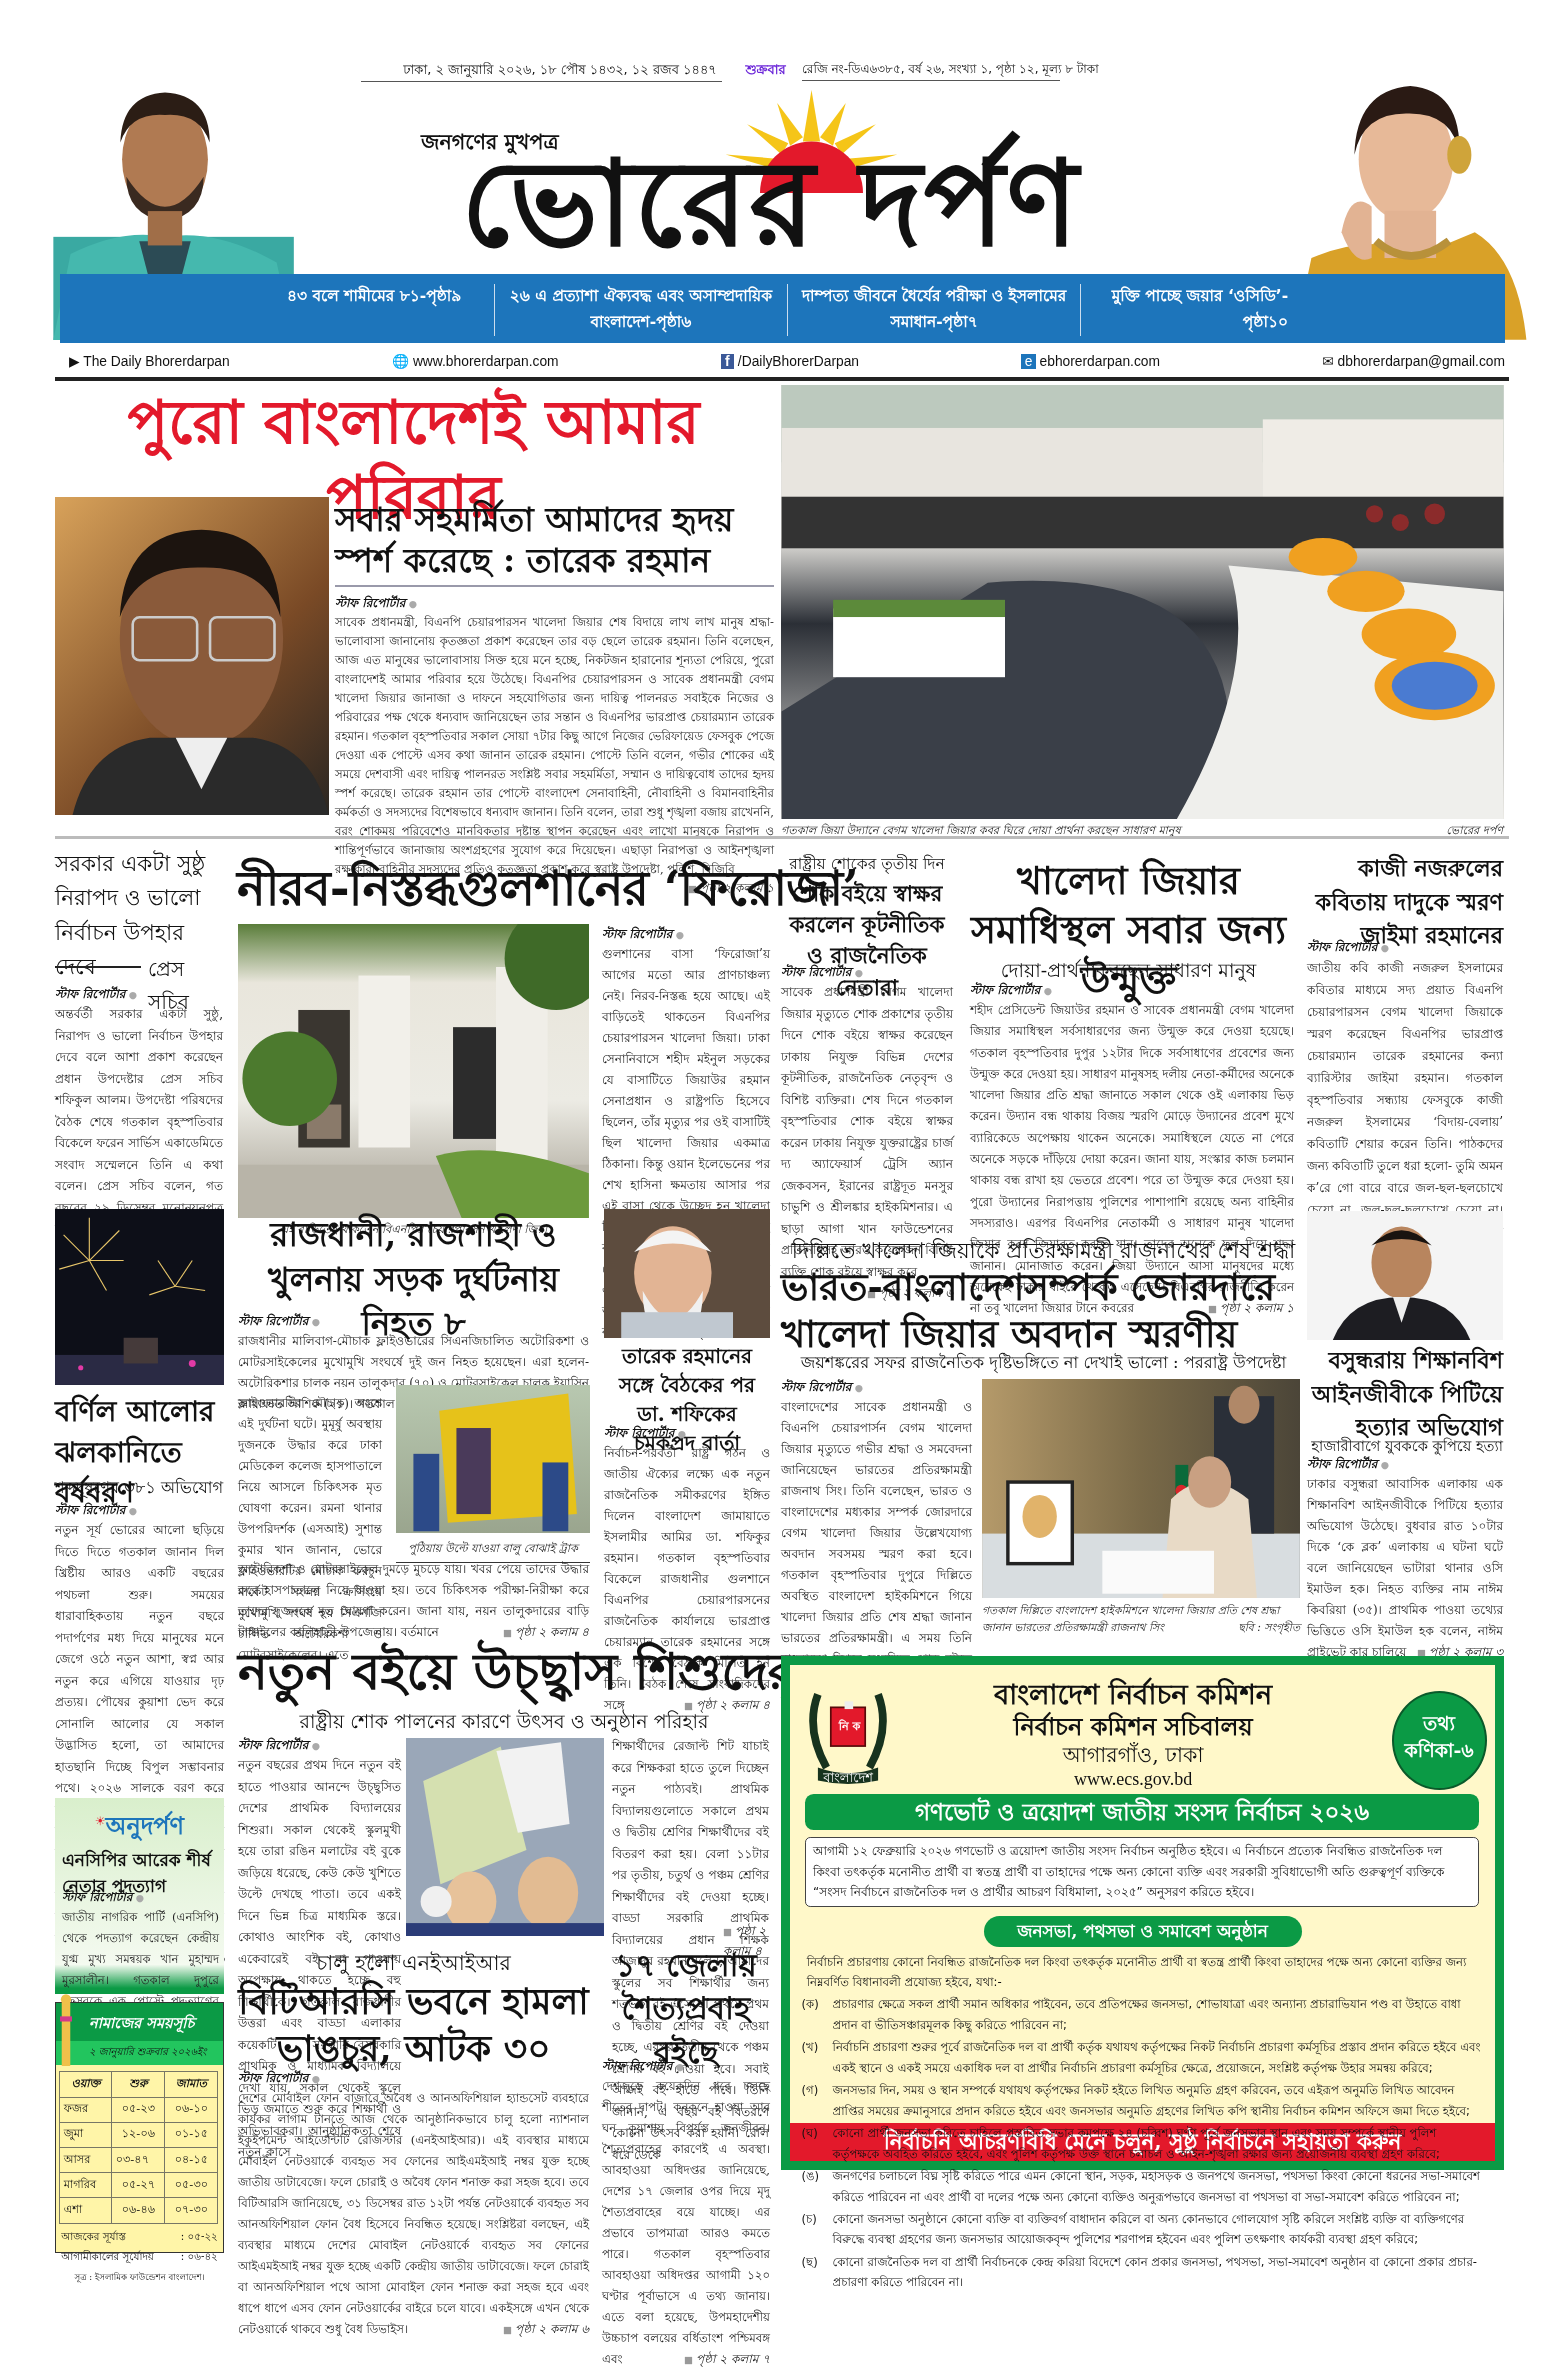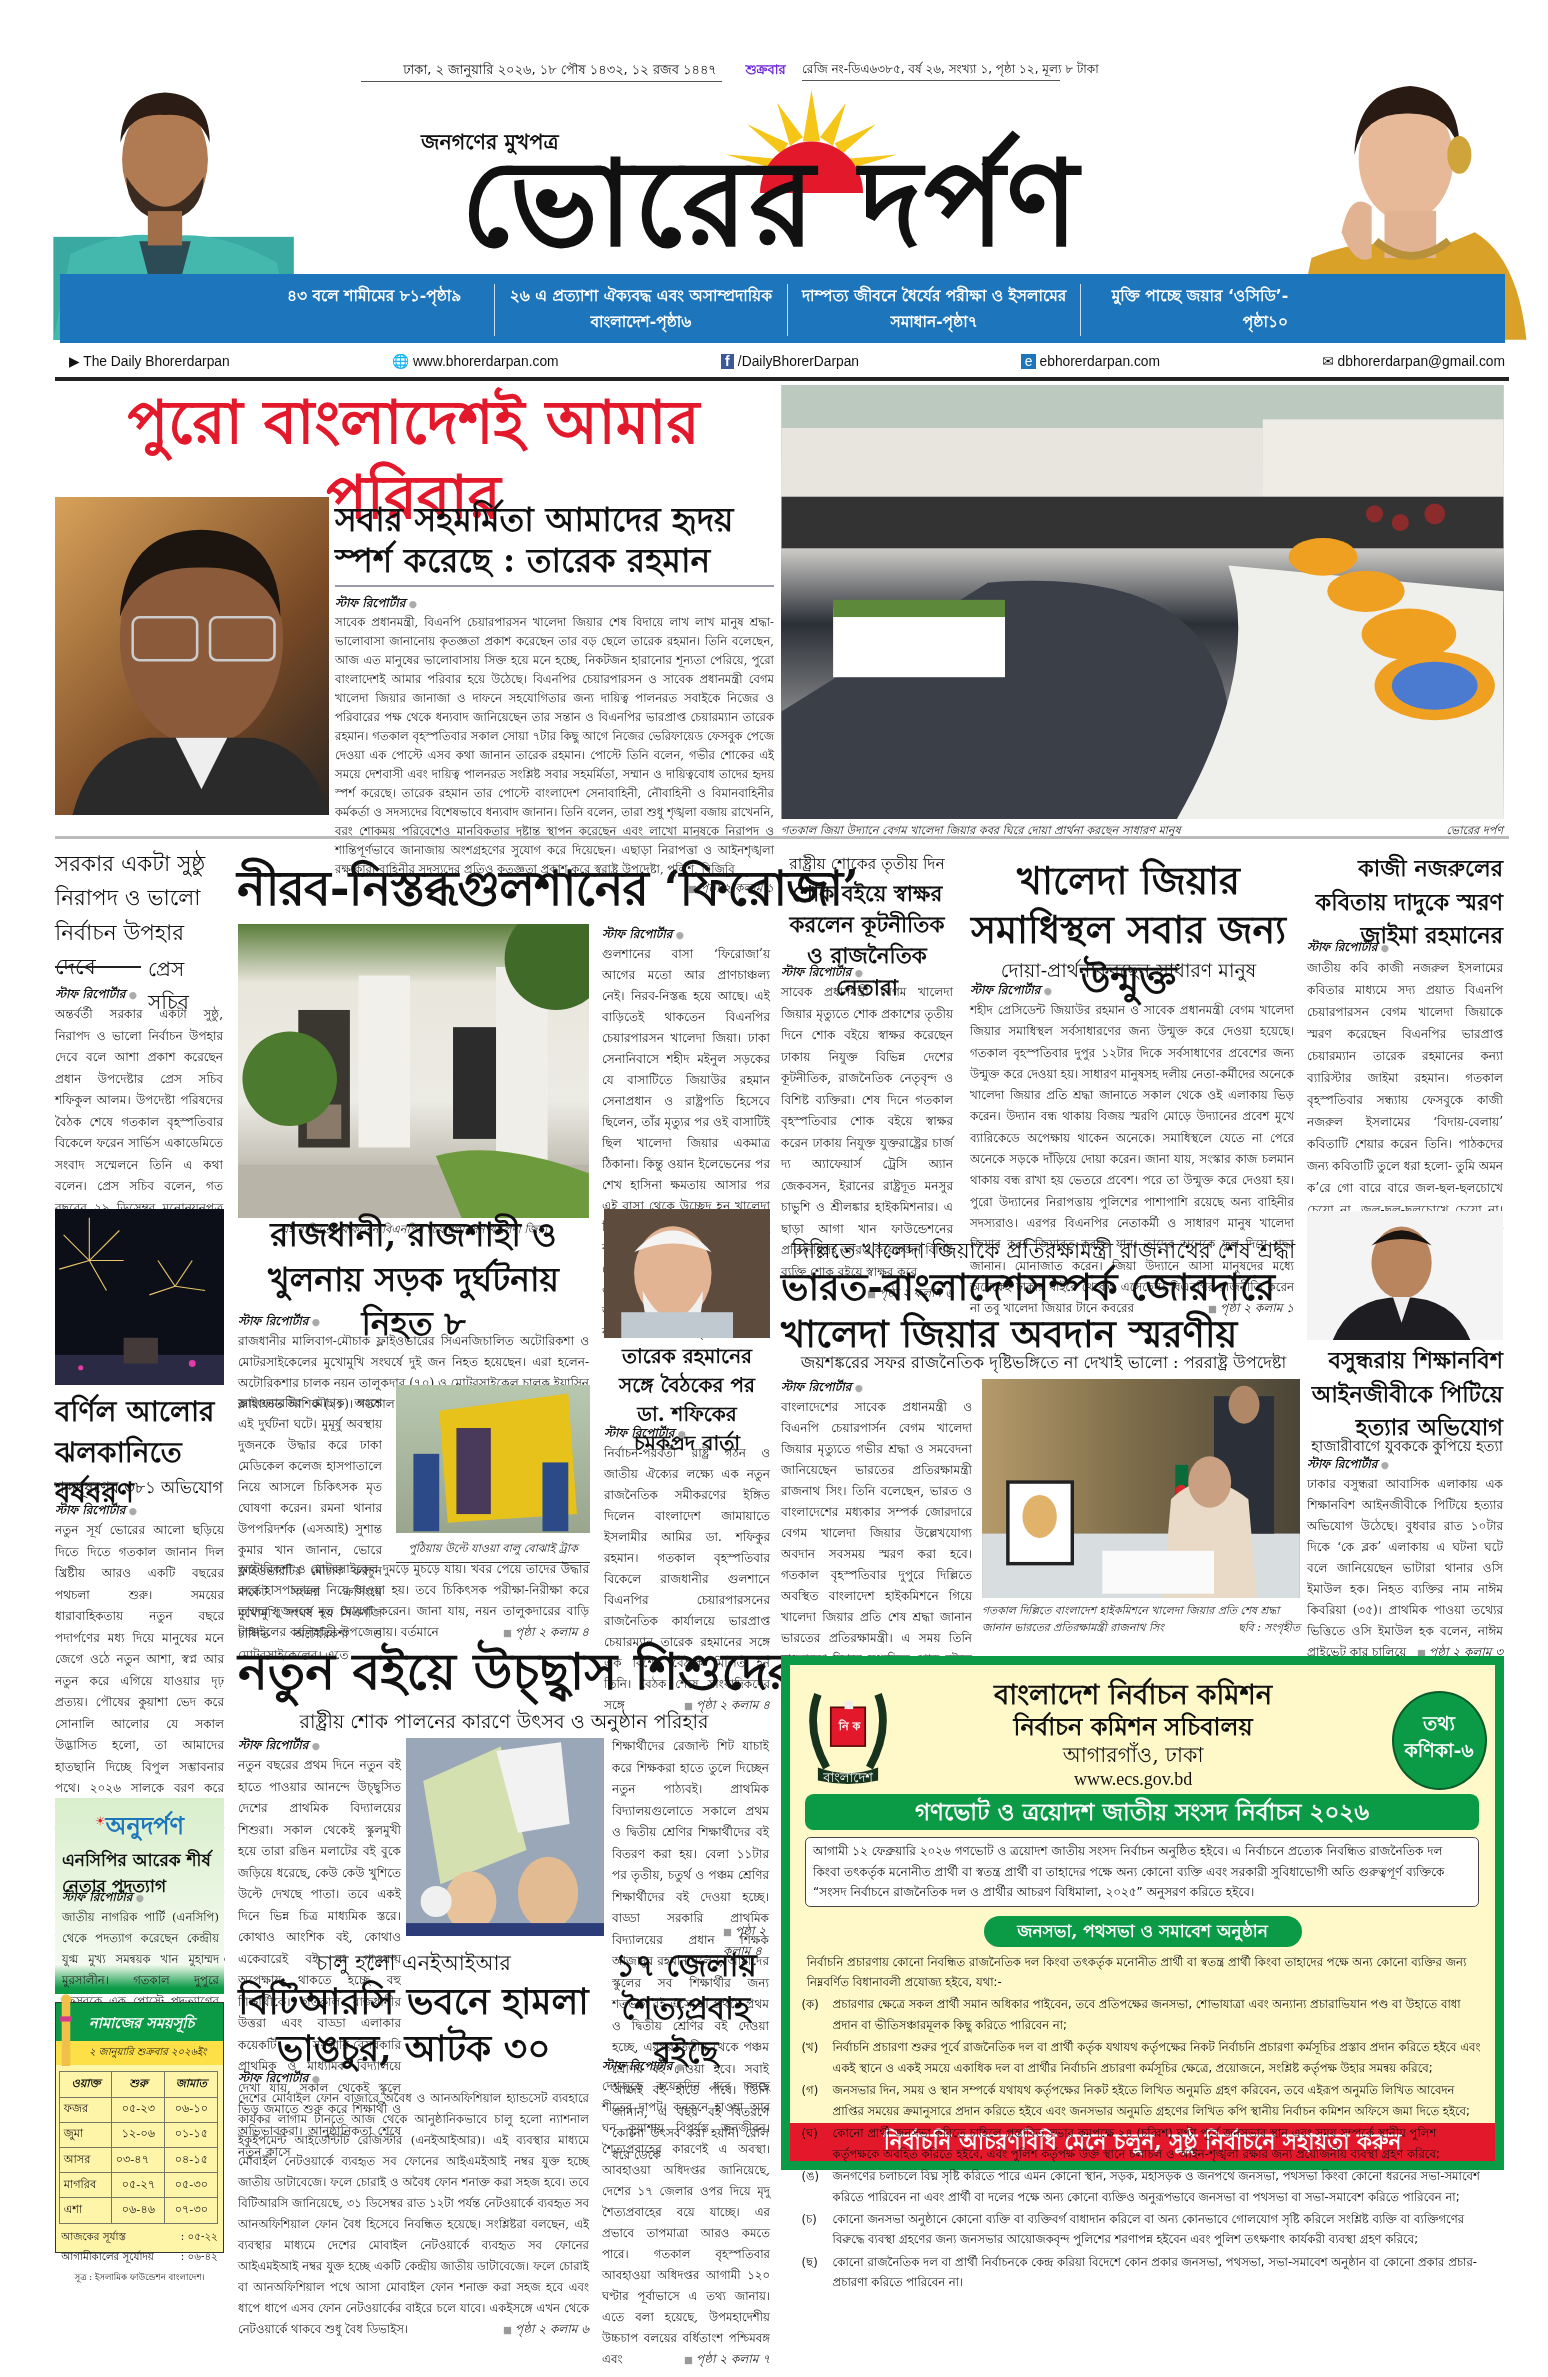--- a/index.html
+++ b/index.html
@@ -310,21 +310,21 @@
   </div>
   <div style="padding:1.7px 6.9px;font-size:17px;line-height:1.5;font-weight:bold">এনসিপির আরেক শীর্ষ নেতার পদত্যাগ</div>
 </div>
 <div class="abs" style="left:62px;top:1888px;width:157px">
   <div class="reporter">স্টাফ রিপোর্টার</div>
   <div class="body-text" style="font-size:11.6px;line-height:21px"><span>জাতীয় নাগরিক পার্টি (এনসিপি) থেকে পদত্যাগ করেছেন কেন্দ্রীয় যুগ্ম মুখ্য সমন্বয়ক খান মুহাম্মদ মুরসালীন। গতকাল দুপুরে ফেসবুকে এক পোস্টে পদত্যাগের ঘোষণা দেন তিনি। ওই পোস্টে তিনি লিখেন, ‘আমি খান</span> <span class="jump">পৃষ্ঠা ২ কলাম ৩</span></div>
 </div>
 
 <div class="abs" style="left:55px;top:2002px;width:169px;height:251px;border:1.7px solid #333;background:#fff5a8">
   <div style="background:#0b9a45;color:#fff;font-size:14.6px;font-weight:bold;padding:8.6px 3.4px 5.2px 33px;font-style:italic">নামাজের সময়সূচি</div>
-  <div style="background:#fde047;font-size:10px;padding:3.4px 3.4px 3.4px 33px;font-style:italic">২ জানুয়ারি শুক্রবার ২০২৬ইং</div>
+  <div style="background:#22c55e;font-size:10px;padding:3.4px 3.4px 3.4px 33px;font-style:italic">২ জানুয়ারি শুক্রবার ২০২৬ইং</div>
   <div class="abs" style="left:-3.4px;top:-13.8px;width:26px;height:77px">
     <svg width="26" height="77" viewBox="0 0 30 90">
         <rect x="10" y="14" width="10" height="76" fill="#f0c04a"></rect>
         <circle cx="15" cy="12" r="6" fill="#f0c04a"></circle>
         <rect x="8" y="32" width="14" height="6" fill="#d23a8a"></rect>
       </svg>
   </div>
   <table style="margin:6.9px 3.4px 3.4px;width:159px;border-collapse:collapse;font-size:11.2px;font-family:'DejaVu Sans',sans-serif">
     <thead>
         <tr>

